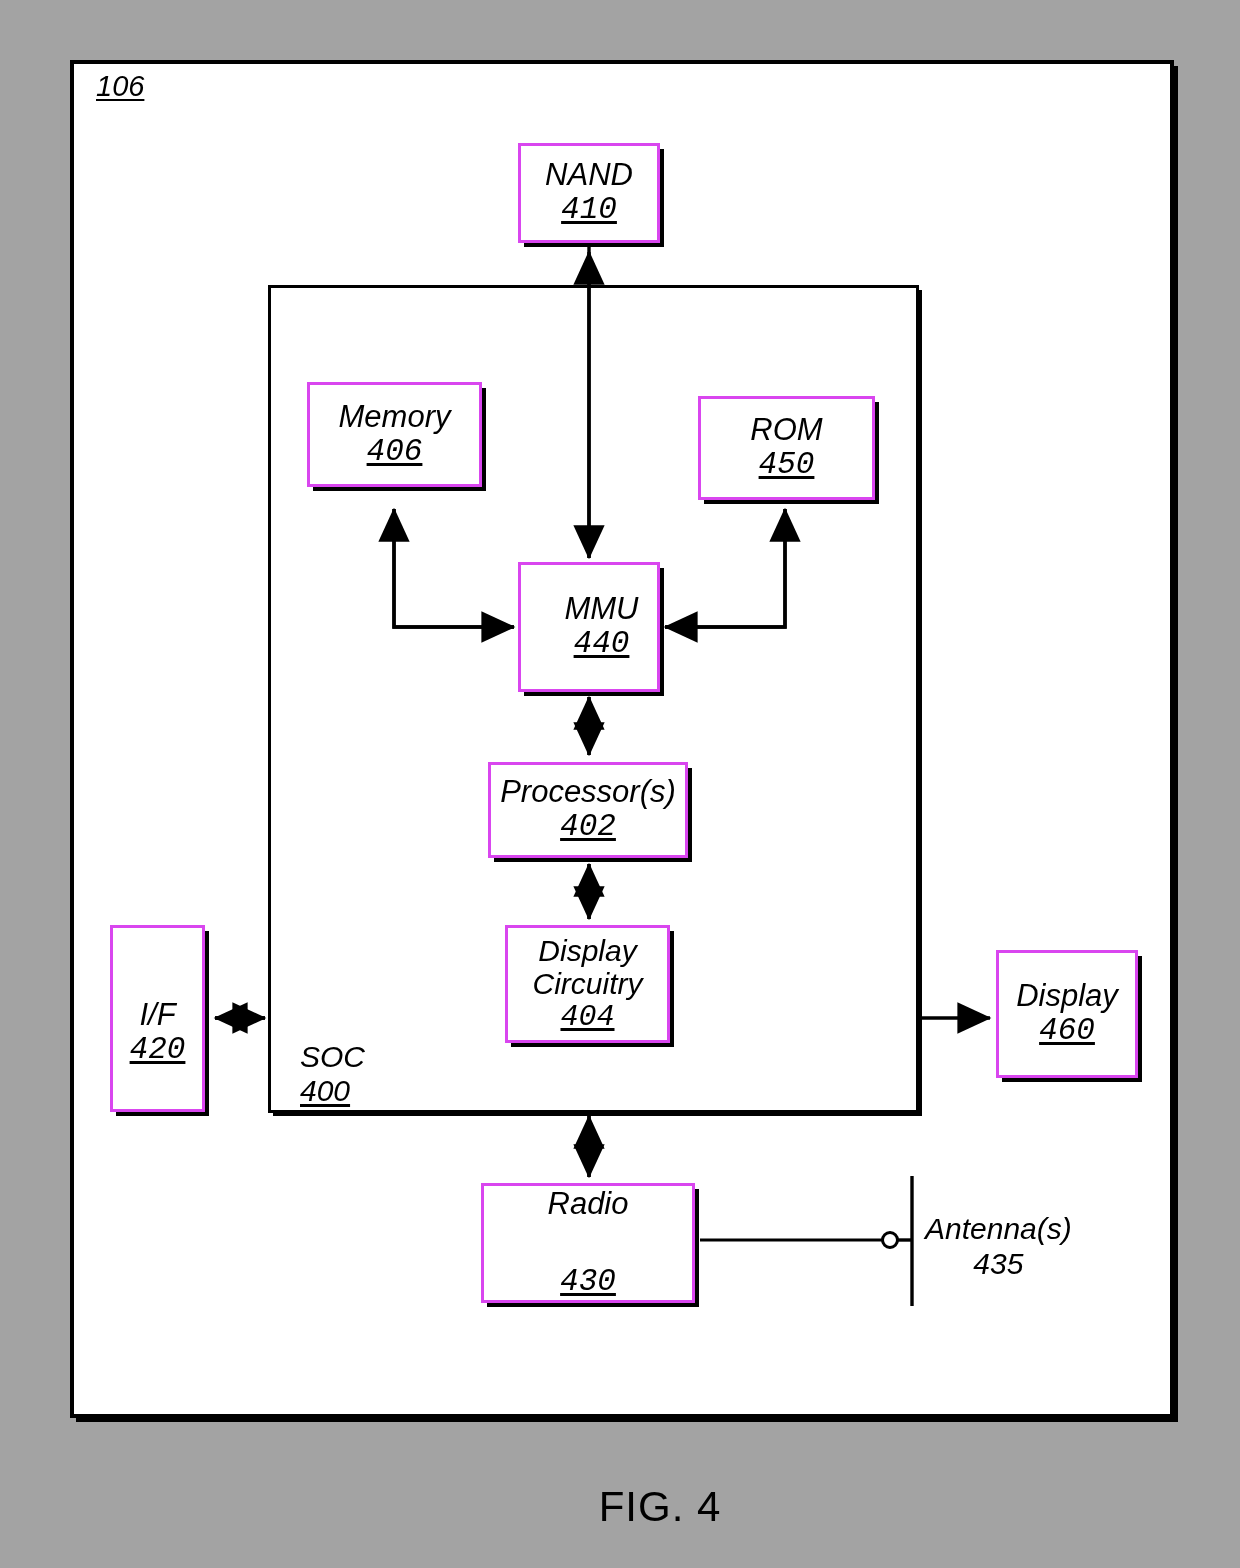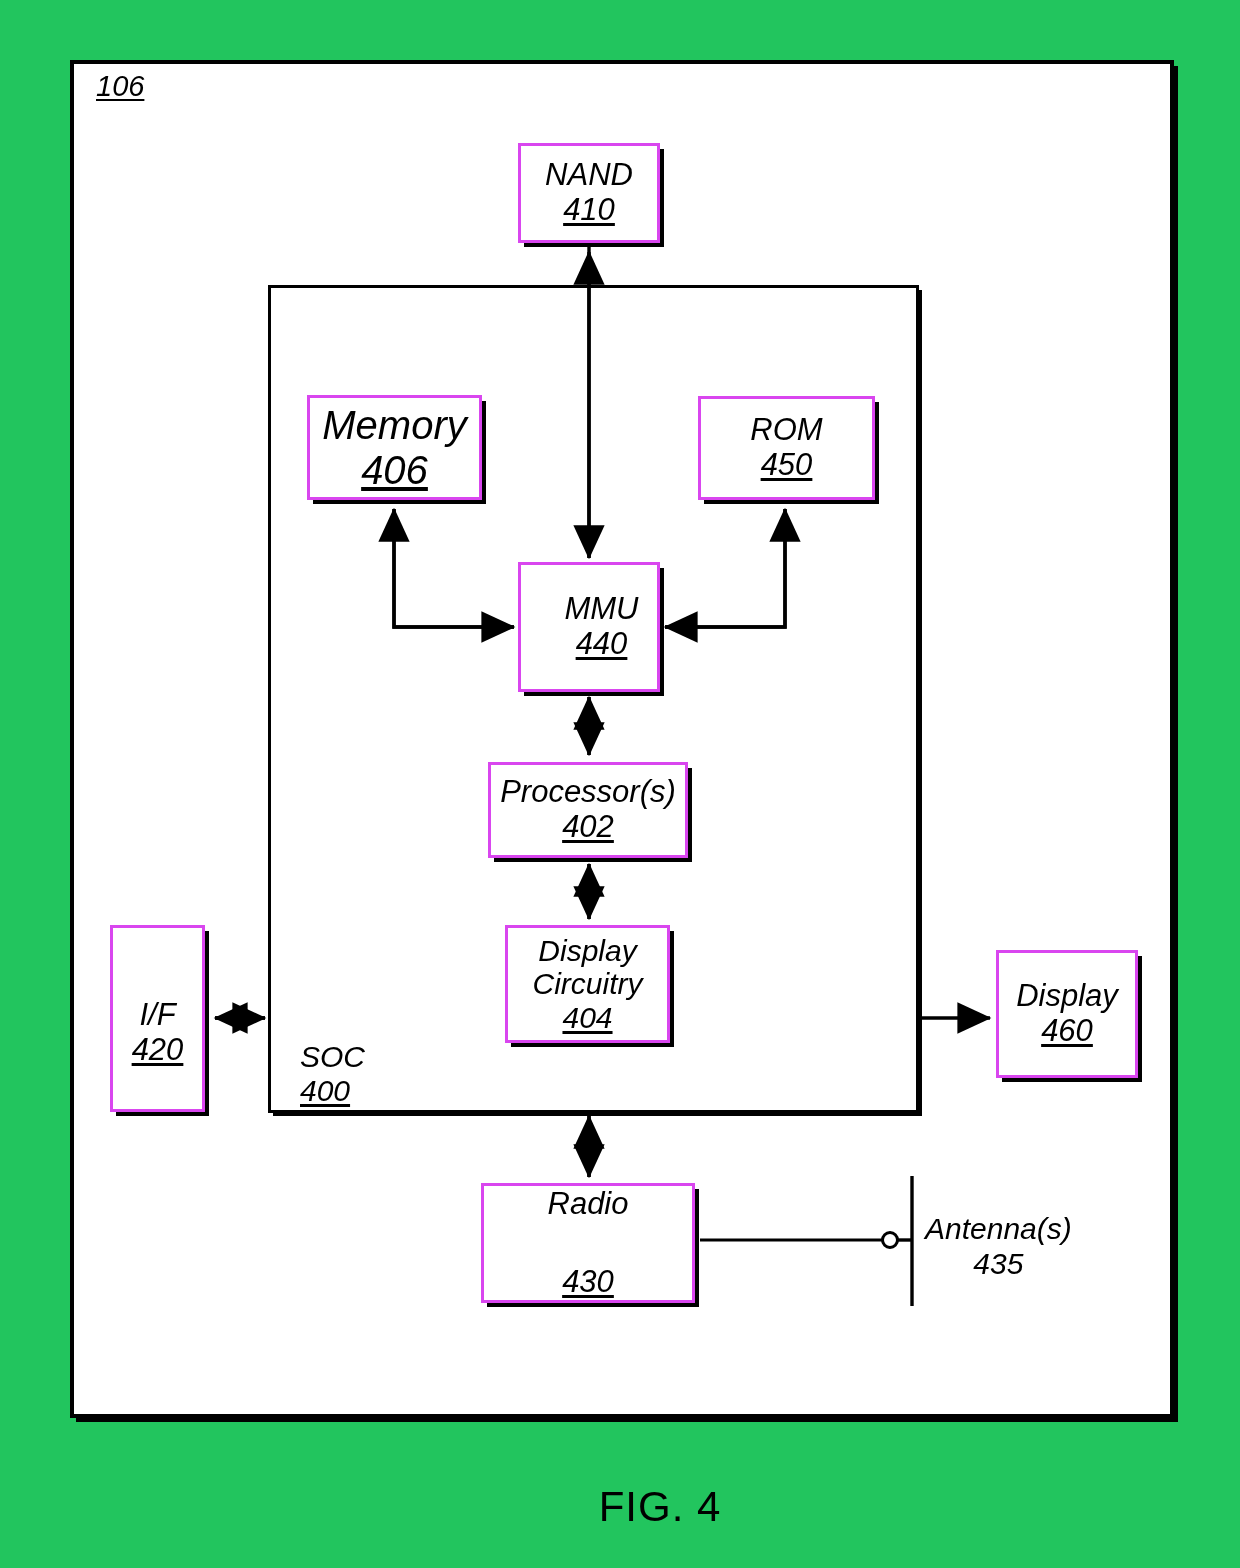--- a/index.html
+++ b/index.html
@@ -4,21 +4,21 @@
 <style>
   html, body {
     margin: 0;
     padding: 0;
     background: #ffffff;
   }
   #page {
     position: relative;
     width: 1240px;
     height: 1568px;
-    background: #22c55e;
+    background: #a3a3a3;
     font-family: "Liberation Sans", sans-serif;
     overflow: hidden;
   }
 
   
   .box {
     position: absolute;
     box-sizing: border-box;
     background: #ffffff;
     border: 3px solid #d946ef;
@@ -31,20 +31,21 @@
     font-style: italic;
     color: #000000;
     line-height: 1.12;
     z-index: 5;
   }
   .box .lbl { display: block; white-space: nowrap; }
   .box .num {
     display: block;
     text-decoration: underline;
     text-underline-offset: 3px;
+    font-family: Liberation Mono, monospace;
   }
 
   
   #outer-border {
     position: absolute;
     left: 70px; top: 60px;
     width: 1104px; height: 1358px;
     box-sizing: border-box;
     border: 4px solid #000000;
     box-shadow: 5px 5px 0 -1px #000000;
@@ -84,21 +85,21 @@
     z-index: 6;
   }
   #soc-label .num {
     display: block;
     text-decoration: underline;
     text-underline-offset: 3px;
   }
 
   
   #box-nand              { left: 518px;  top: 143px;  width: 142px; height: 100px; font-size: 31px; }
-  #box-memory            { left: 307px;  top: 395px;  width: 175px; height: 105px; font-size: 40px; }
+  #box-memory            { left: 307px;  top: 382px;  width: 175px; height: 105px; font-size: 31px; }
   #box-rom               { left: 698px;  top: 396px;  width: 177px; height: 104px; font-size: 31px; }
   #box-mmu               { left: 518px;  top: 562px;  width: 142px; height: 130px; font-size: 31px; padding-left: 25px; }
   #box-processor         { left: 488px;  top: 762px;  width: 200px; height: 96px;  font-size: 31px; }
   #box-display-circuitry { left: 505px;  top: 925px;  width: 165px; height: 118px; font-size: 30px; }
   #box-if                { left: 110px;  top: 925px;  width: 95px;  height: 187px; font-size: 31px;
                            padding: 42px 0 14px 0; }
   #box-display           { left: 996px;  top: 950px;  width: 142px; height: 128px; font-size: 31px; }
   #box-radio             { left: 481px;  top: 1183px; width: 214px; height: 120px; font-size: 31px; gap: 43px; }
 
   

